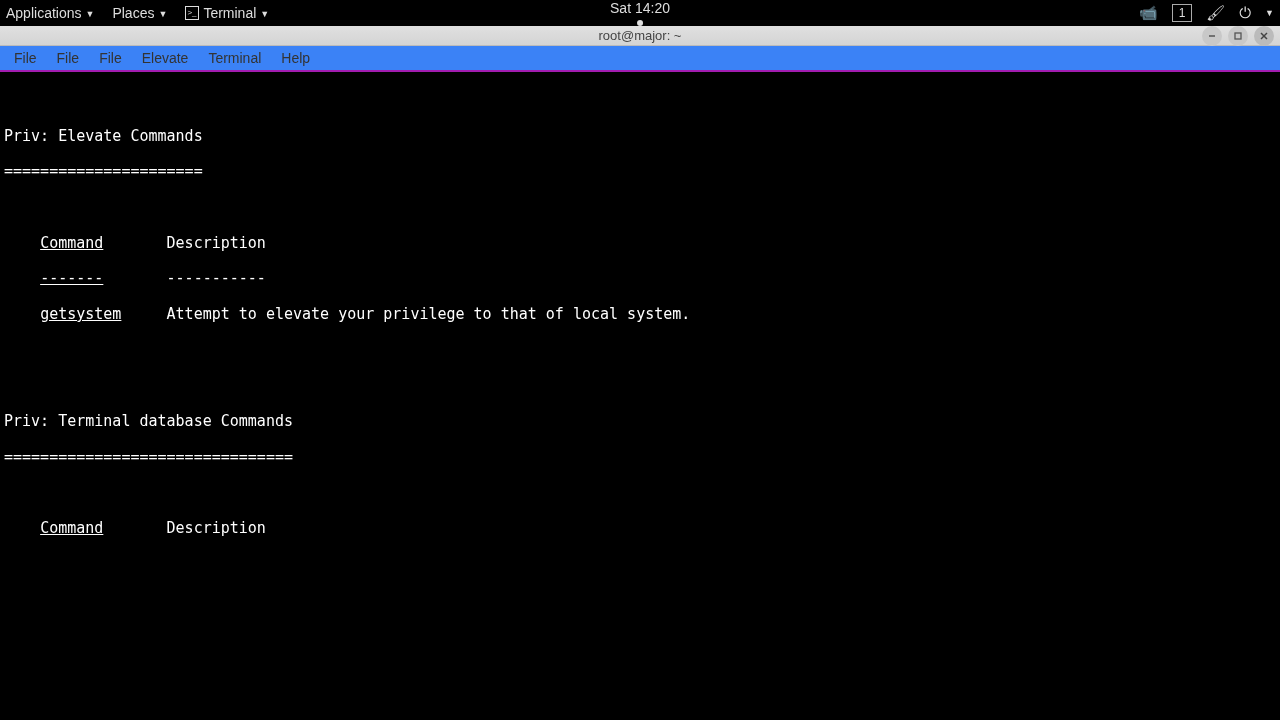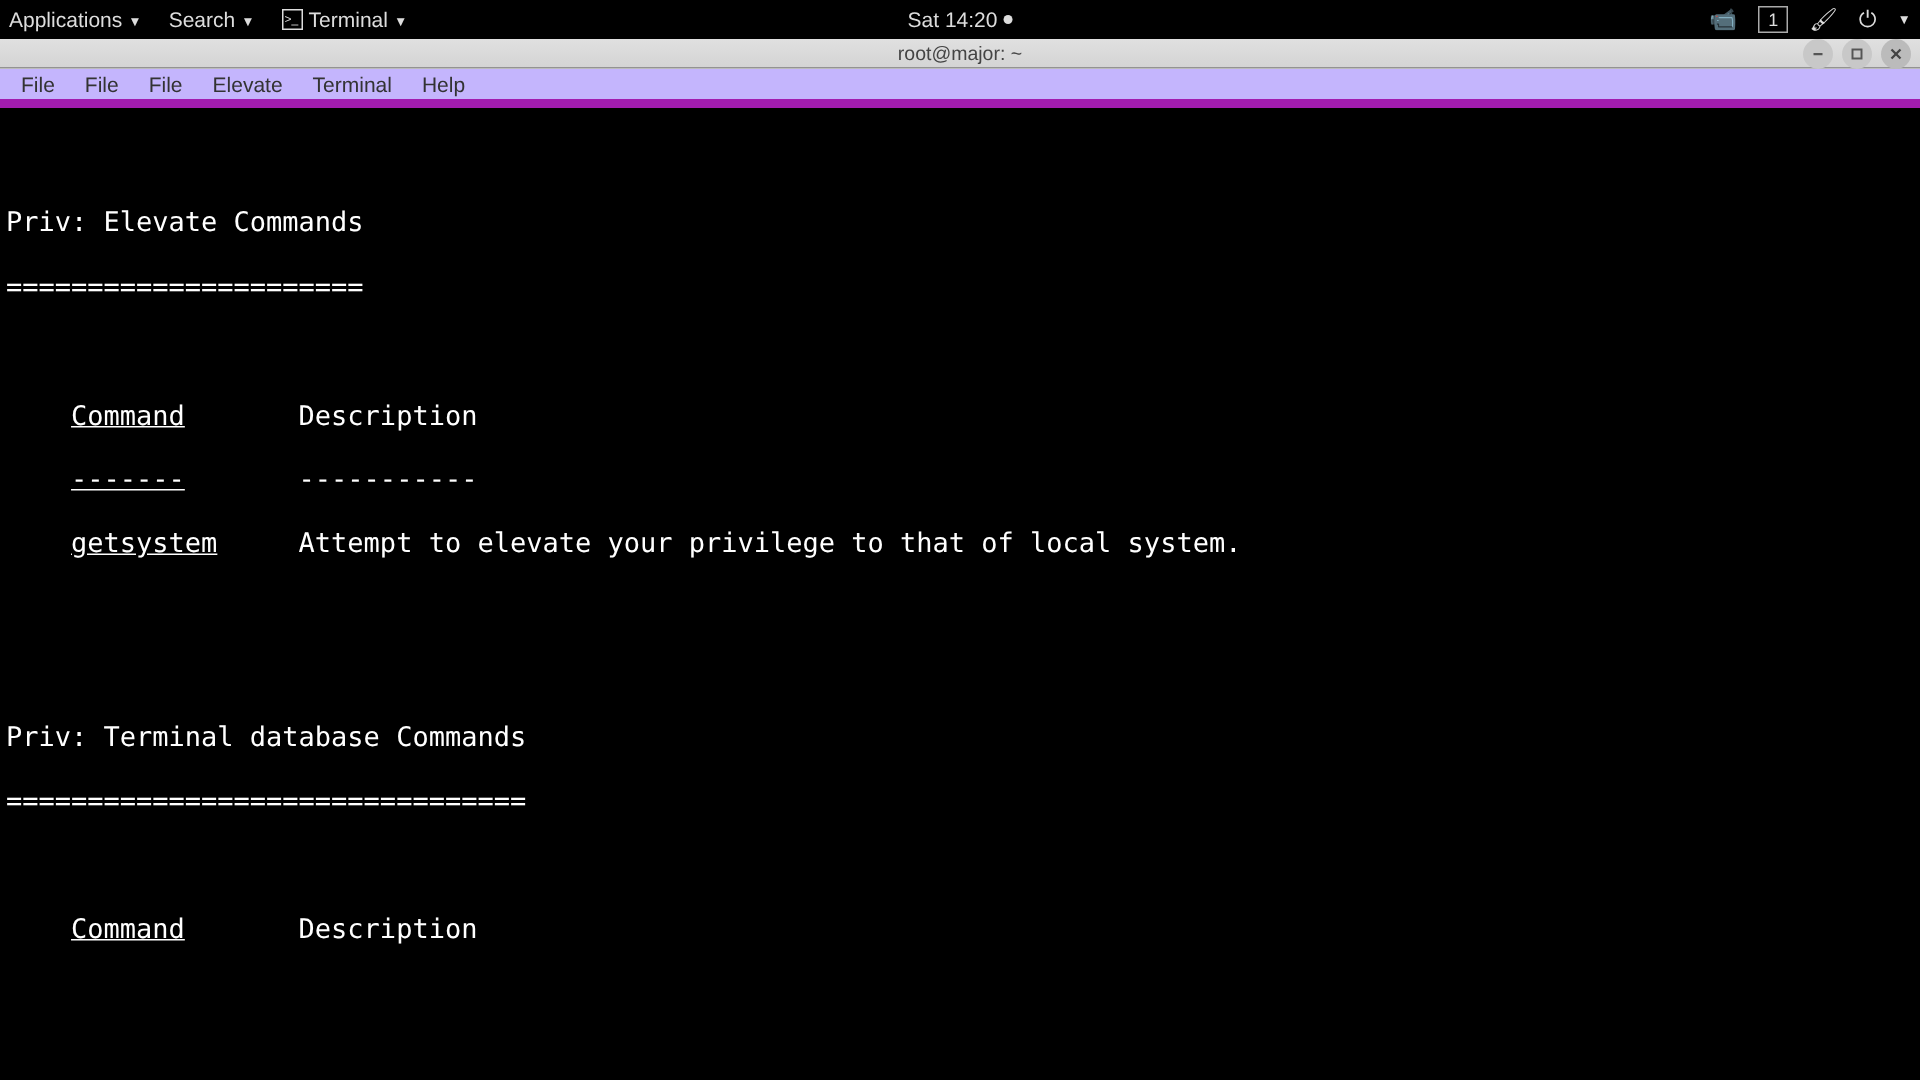--- a/index.html
+++ b/index.html
@@ -24,20 +24,21 @@
   .top-panel .left { display: flex; align-items: center; gap: 18px; }
   .top-panel .menu-item { display: flex; align-items: center; gap: 4px; cursor: pointer; }
   .top-panel .menu-item .arrow { font-size: 9px; margin-top: 2px; }
   .top-panel .center {
     position: absolute;
     left: 50%;
     transform: translateX(-50%);
     display: flex;
     align-items: center;
     gap: 4px;
+    flex-direction: column;
   }
   .top-panel .dot {
     width: 6px; height: 6px; background: #ddd; border-radius: 50%;
   }
   .top-panel .right {
     margin-left: auto;
     display: flex;
     align-items: center;
     gap: 14px;
   }
@@ -84,56 +85,56 @@
     background: #c8c8c8;
     color: #555;
     display: flex; align-items: center; justify-content: center;
     font-size: 11px;
     cursor: pointer;
   }
   .win-btn.close { background: #bbb; color: #333; }
   
   .menubar {
     height: 26px;
-    background: #c4b5fd;
-    border-bottom: 6px solid #a21caf;
+    background: #3b82f6;
+    border-bottom: 2px solid #a21caf;
     display: flex;
     align-items: center;
     gap: 0;
     padding: 0 4px;
     font-size: 14px;
     color: #333;
   }
   .menubar .mitem { padding: 0 10px; cursor: pointer; }
   
   .term-body {
     background: #000;
     color: #fff;
     font-family: "DejaVu Sans Mono", "Liberation Mono", monospace;
-    font-size: 18px;
+    font-size: 15px;
     line-height: 1.19;
     white-space: pre;
     padding: 2px 4px;
     height: calc(720px - 26px - 30px - 26px);
     overflow: hidden;
   }
   .section-row { display: block; }
   .cmdcol { display: inline-block; width: 14ch; text-decoration: underline; }
 </style>
 </head>
 <body>
 
 <div class="top-panel">
   <div class="left">
     <div class="menu-item">
       <span>Applications</span>
       <span class="arrow">▼</span>
     </div>
     <div class="menu-item">
-      <span>Search</span>
+      <span>Places</span>
       <span class="arrow">▼</span>
     </div>
     <div class="menu-item">
       <span class="term-icon-top">&gt;_</span>
       <span>Terminal</span>
       <span class="arrow">▼</span>
     </div>
   </div>
   <div class="center">
     <span>Sat 14:20</span>

